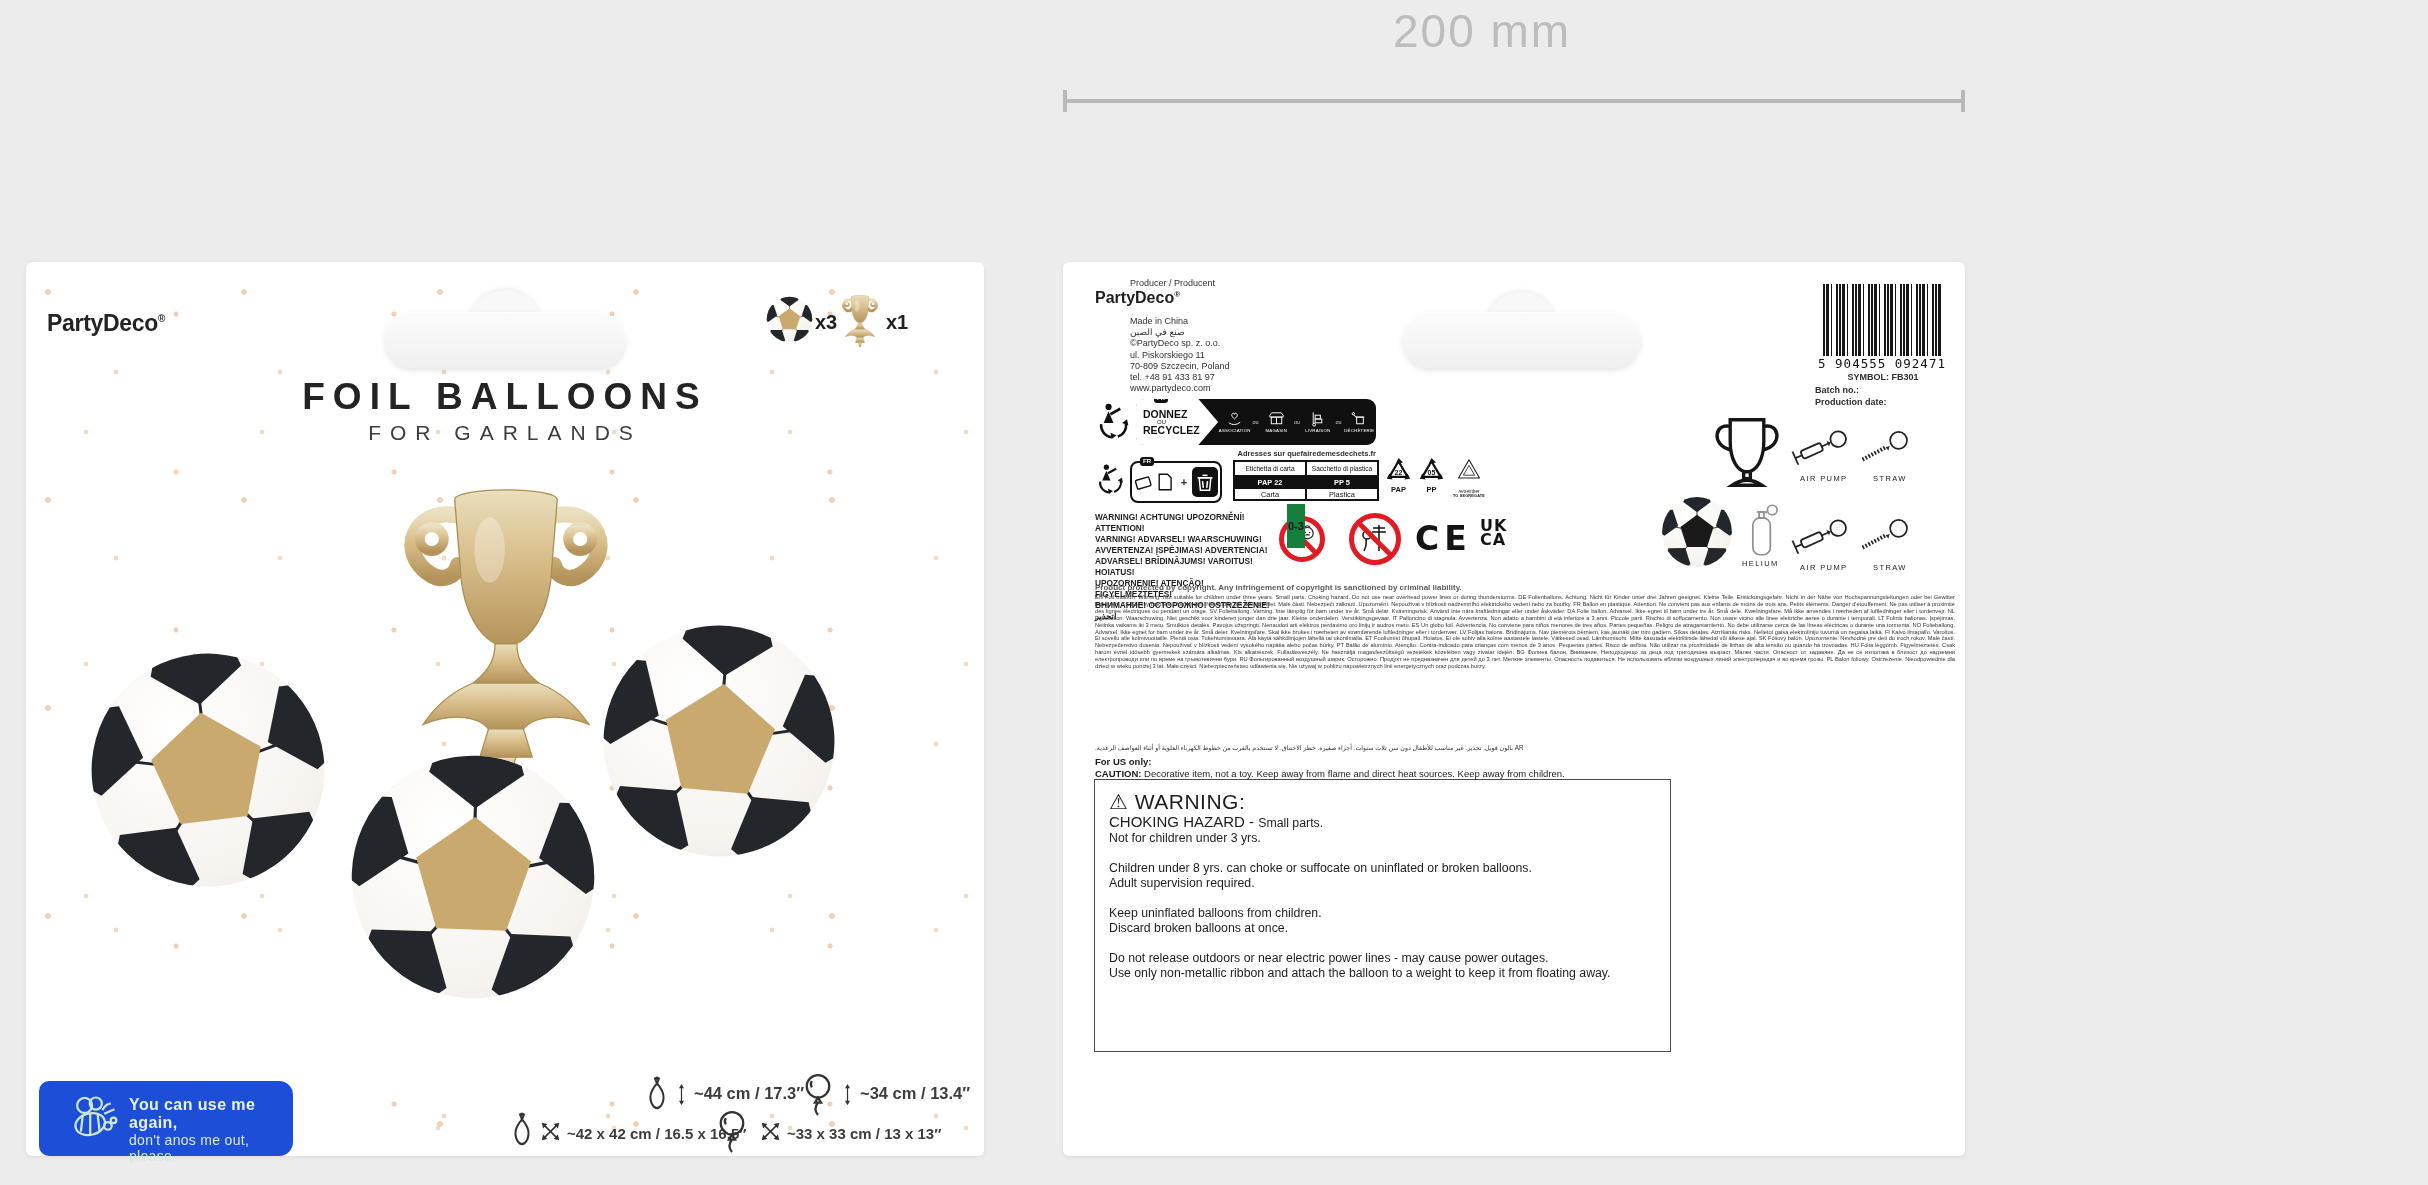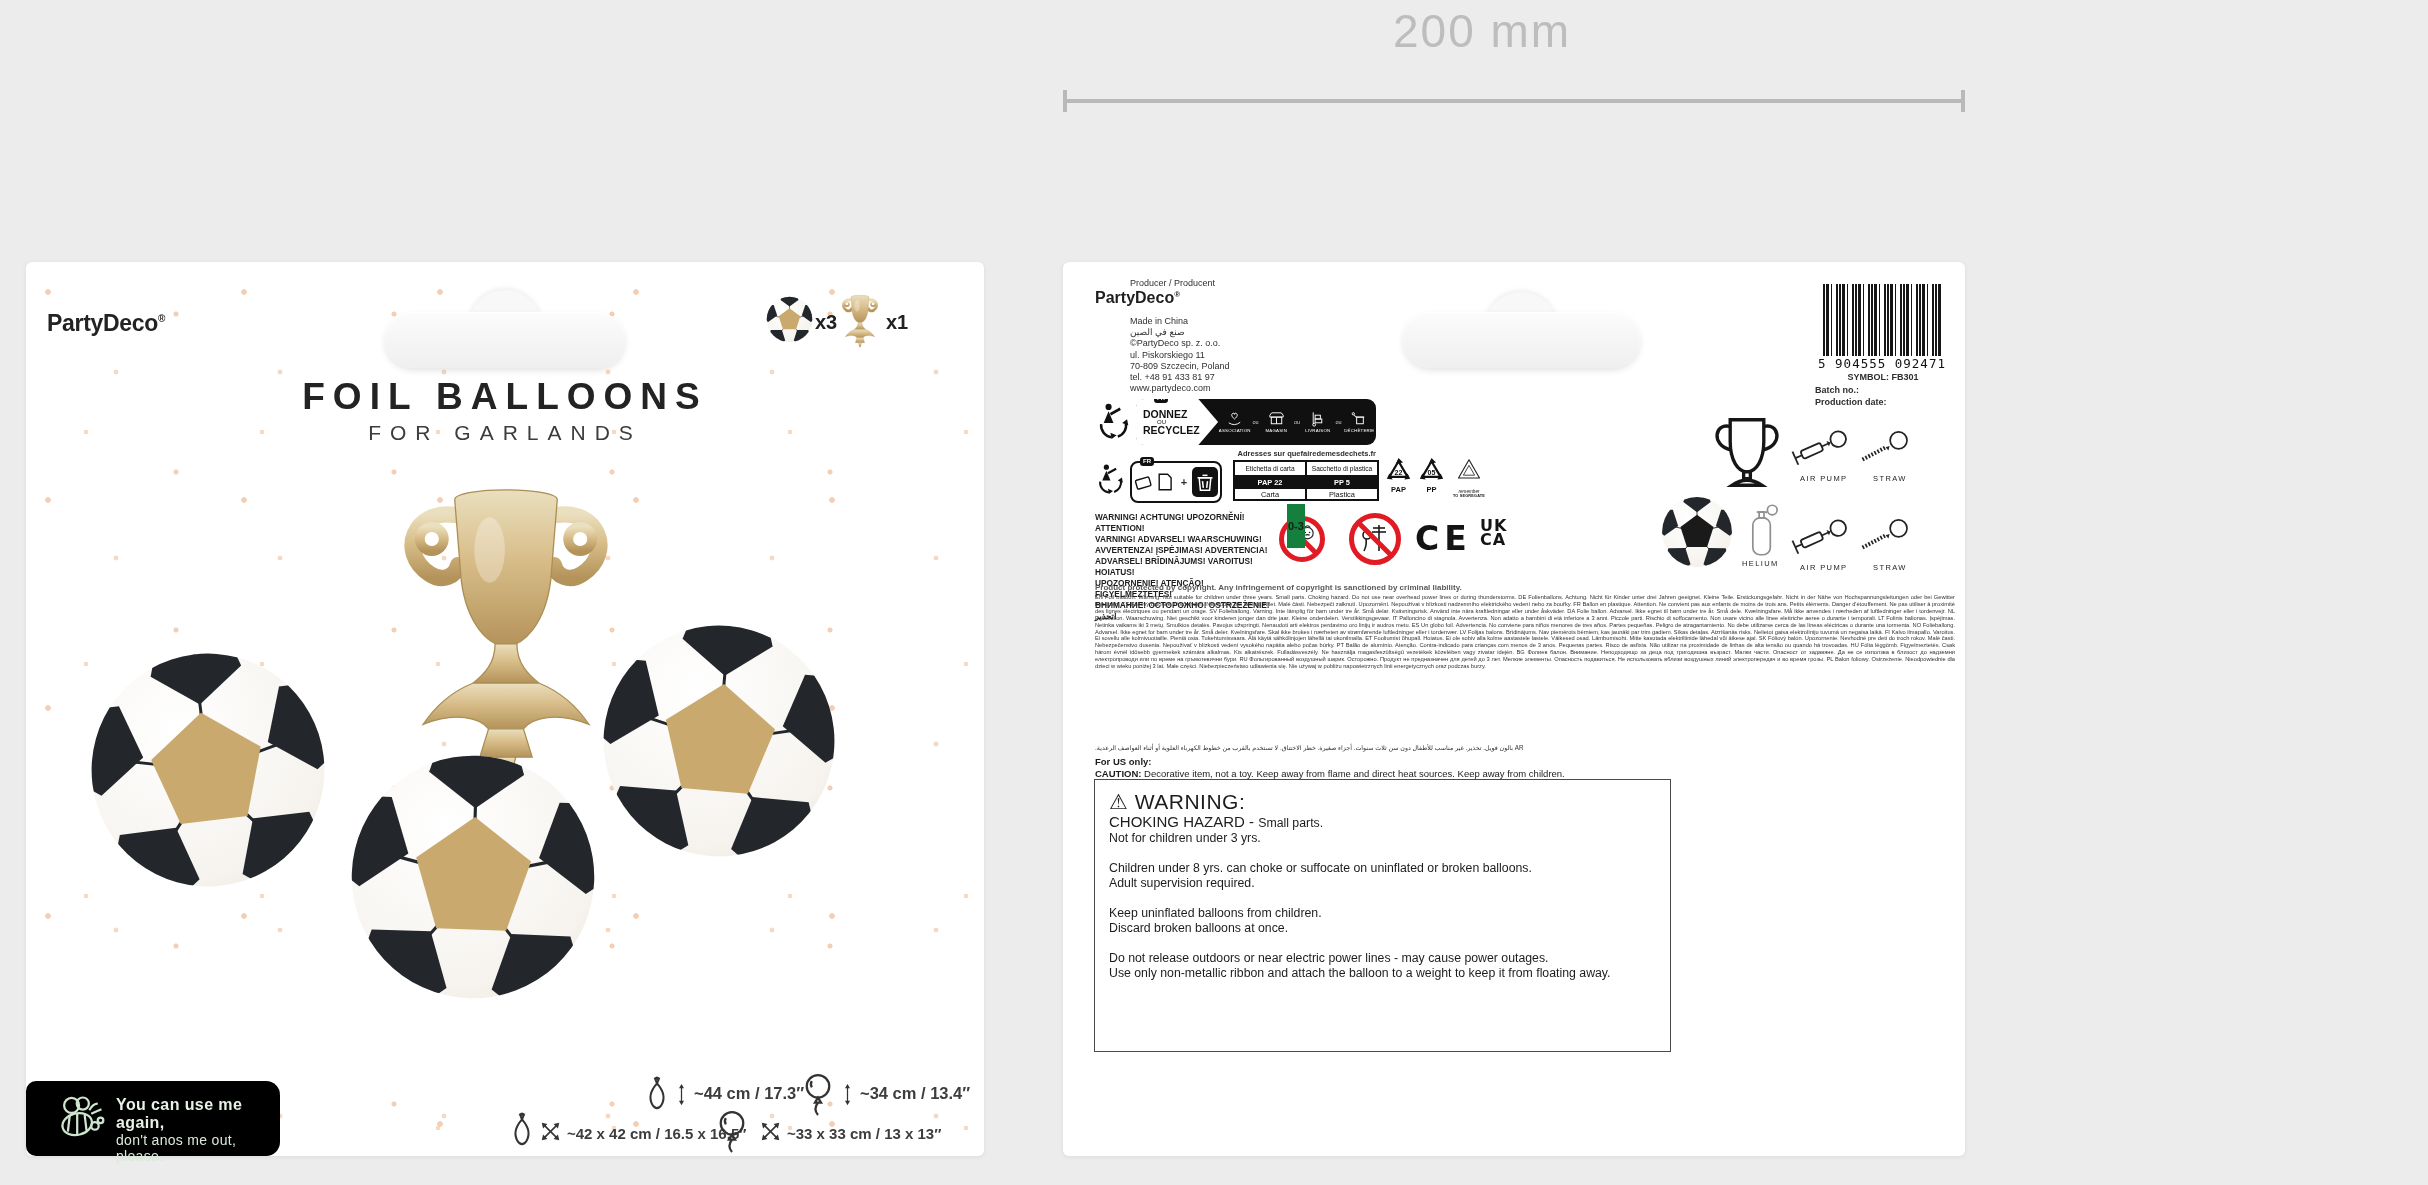--- a/index.html
+++ b/index.html
@@ -27,21 +27,21 @@
         box-shadow:inset 0 1px 0 #fff,0 3px 6px rgba(0,0,0,.10);}
   .slot-bump{position:absolute;border-radius:50%;background:#f8f8f8;box-shadow:0 -2px 5px rgba(0,0,0,.07);}
   
   .brand{font-weight:bold;font-size:23px;letter-spacing:-0.3px;color:#232323;}
   .sup{font-size:10px;vertical-align:super;}
   .title{width:100%;text-align:center;font-size:37px;font-weight:600;letter-spacing:8px;color:#232323;}
   .subtitle{width:100%;text-align:center;font-size:21px;font-weight:400;letter-spacing:9px;color:#3c3c3c;}
   .qty{font-size:20px;font-weight:bold;color:#222;}
   .spec-txt{font-weight:bold;color:#3d3d3d;white-space:nowrap;}
   
-  .ribbon{position:absolute;background:#000000;border-radius:10px 14px 14px 10px;}
+  .ribbon{position:absolute;background:#1d4ed8;border-radius:10px 14px 14px 10px;margin-left:13px;}
   .ribbon .l1{font-size:16px;font-weight:600;color:#e7f2e6;letter-spacing:.4px;}
   .ribbon .l2{font-size:14px;color:#d9ead9;letter-spacing:.3px;}
   
   .tiny{font-size:9px;line-height:11.2px;color:#2f2f2f;padding-left:35px;}
   .b{font-weight:bold;}
   .bars{position:absolute;background:repeating-linear-gradient(90deg,#161616 0 2px,#fff 2px 3px,#161616 3px 6px,#fff 6px 8px,#161616 8px 9px,#fff 9px 13px,#161616 13px 15px,#fff 15px 16px);}
   .bcnum{font-family:"DejaVu Sans Mono",monospace;font-size:12.5px;letter-spacing:1px;color:#111;}
   .banner{position:absolute;background:#101010;border-radius:9px;display:flex;align-items:center;}
   .banner-left{position:relative;width:88px;height:100%;background:#fff;border-radius:8px 0 0 8px;
     clip-path:polygon(0 0,76% 0,100% 50%,76% 100%,0 100%);display:flex;flex-direction:column;justify-content:center;align-items:flex-start;padding-left:7px;box-sizing:border-box;}

